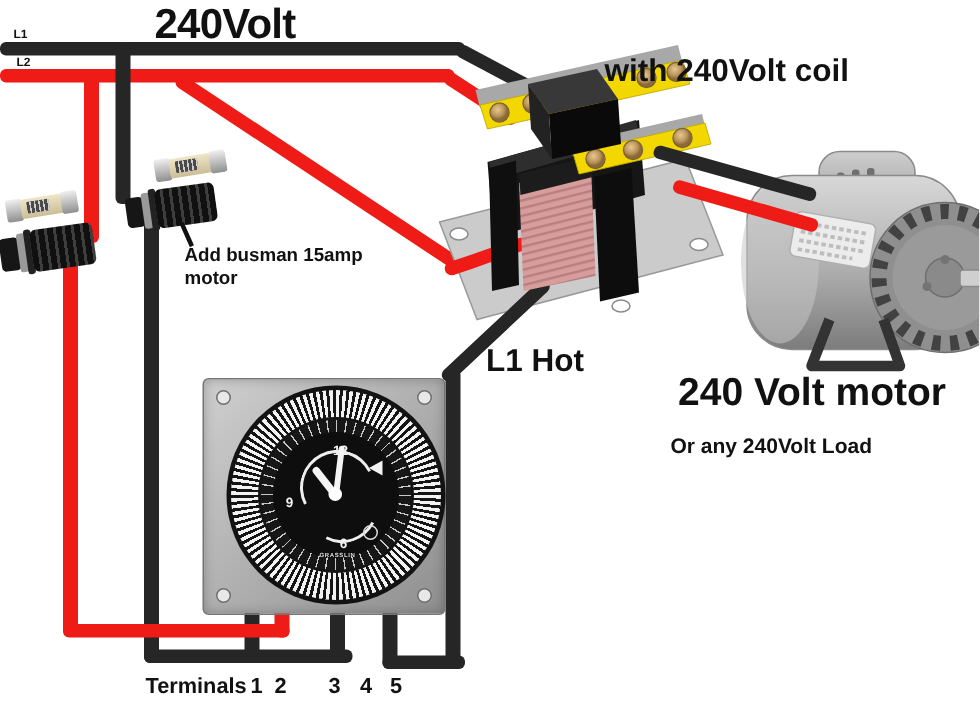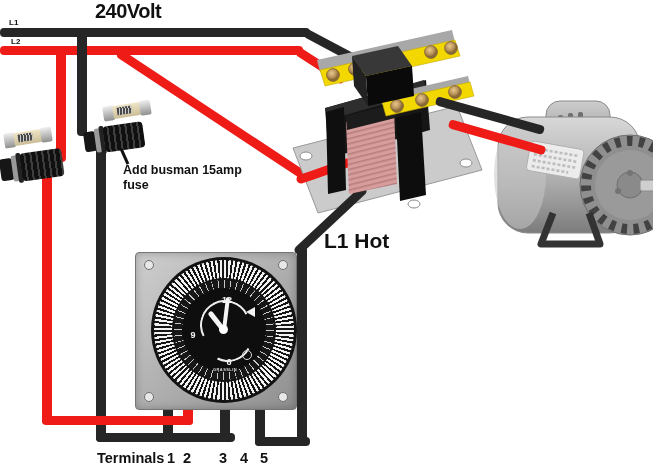--- a/index.html
+++ b/index.html
@@ -199,26 +199,29 @@
     <div class="body" style="left:20px;top:1px;width:40px;height:26px;"></div>
   </div>
   <div class="holder" style="left:0px;top:151px;width:66px;height:30px;transform:rotate(-8deg);">
     <div class="cap" style="left:0;top:4px;width:13px;height:22px;"></div>
     <div class="collar" style="left:12px;top:2px;width:6px;height:26px;"></div>
     <div class="flange" style="left:17px;top:0;width:5px;height:30px;"></div>
     <div class="body" style="left:21px;top:1px;width:42px;height:28px;"></div>
   </div>
   <div id="arrow"></div>
 
-  <div class="t" style="left:95px;top:0px;width:110px;font-size:20px;letter-spacing:-.5px;">240Volt</div>
+  <div class="t" style="left:95px;top:0px;width:110px;text-align:center;font-size:28px;letter-spacing:-.5px;">240Volt</div>
   <div class="t" style="left:9px;top:18px;font-size:8px;">L1</div>
   <div class="t" style="left:11px;top:37px;font-size:8px;">L2</div>
   <div class="t" style="left:324px;top:229px;font-size:21px;">L1 Hot</div>
+  <div class="t" style="left:403px;top:36px;font-size:21px;">with 240Volt coil</div>
   <div class="t" style="left:123px;top:163px;font-size:12.5px;">Add busman 15amp</div>
-  <div class="t" style="left:123px;top:178px;font-size:12.5px;">fuse</div>
+  <div class="t" style="left:123px;top:178px;font-size:12.5px;">motor</div>
+  <div class="t" style="left:452px;top:246px;font-size:26px;">240 Volt motor</div>
+  <div class="t" style="left:447px;top:289px;font-size:14px;">Or any 240Volt Load</div>
   <div class="t" style="left:97px;top:450px;font-size:14.5px;text-align:right;">Terminals</div>
   <div class="t" style="left:165px;top:450px;width:12px;text-align:center;font-size:14.5px;">1</div>
   <div class="t" style="left:181px;top:450px;width:12px;text-align:center;font-size:14.5px;">2</div>
   <div class="t" style="left:217px;top:450px;width:12px;text-align:center;font-size:14.5px;">3</div>
   <div class="t" style="left:238px;top:450px;width:12px;text-align:center;font-size:14.5px;">4</div>
   <div class="t" style="left:258px;top:450px;width:12px;text-align:center;font-size:14.5px;">5</div>
 
 </div>
 
 </body></html>

